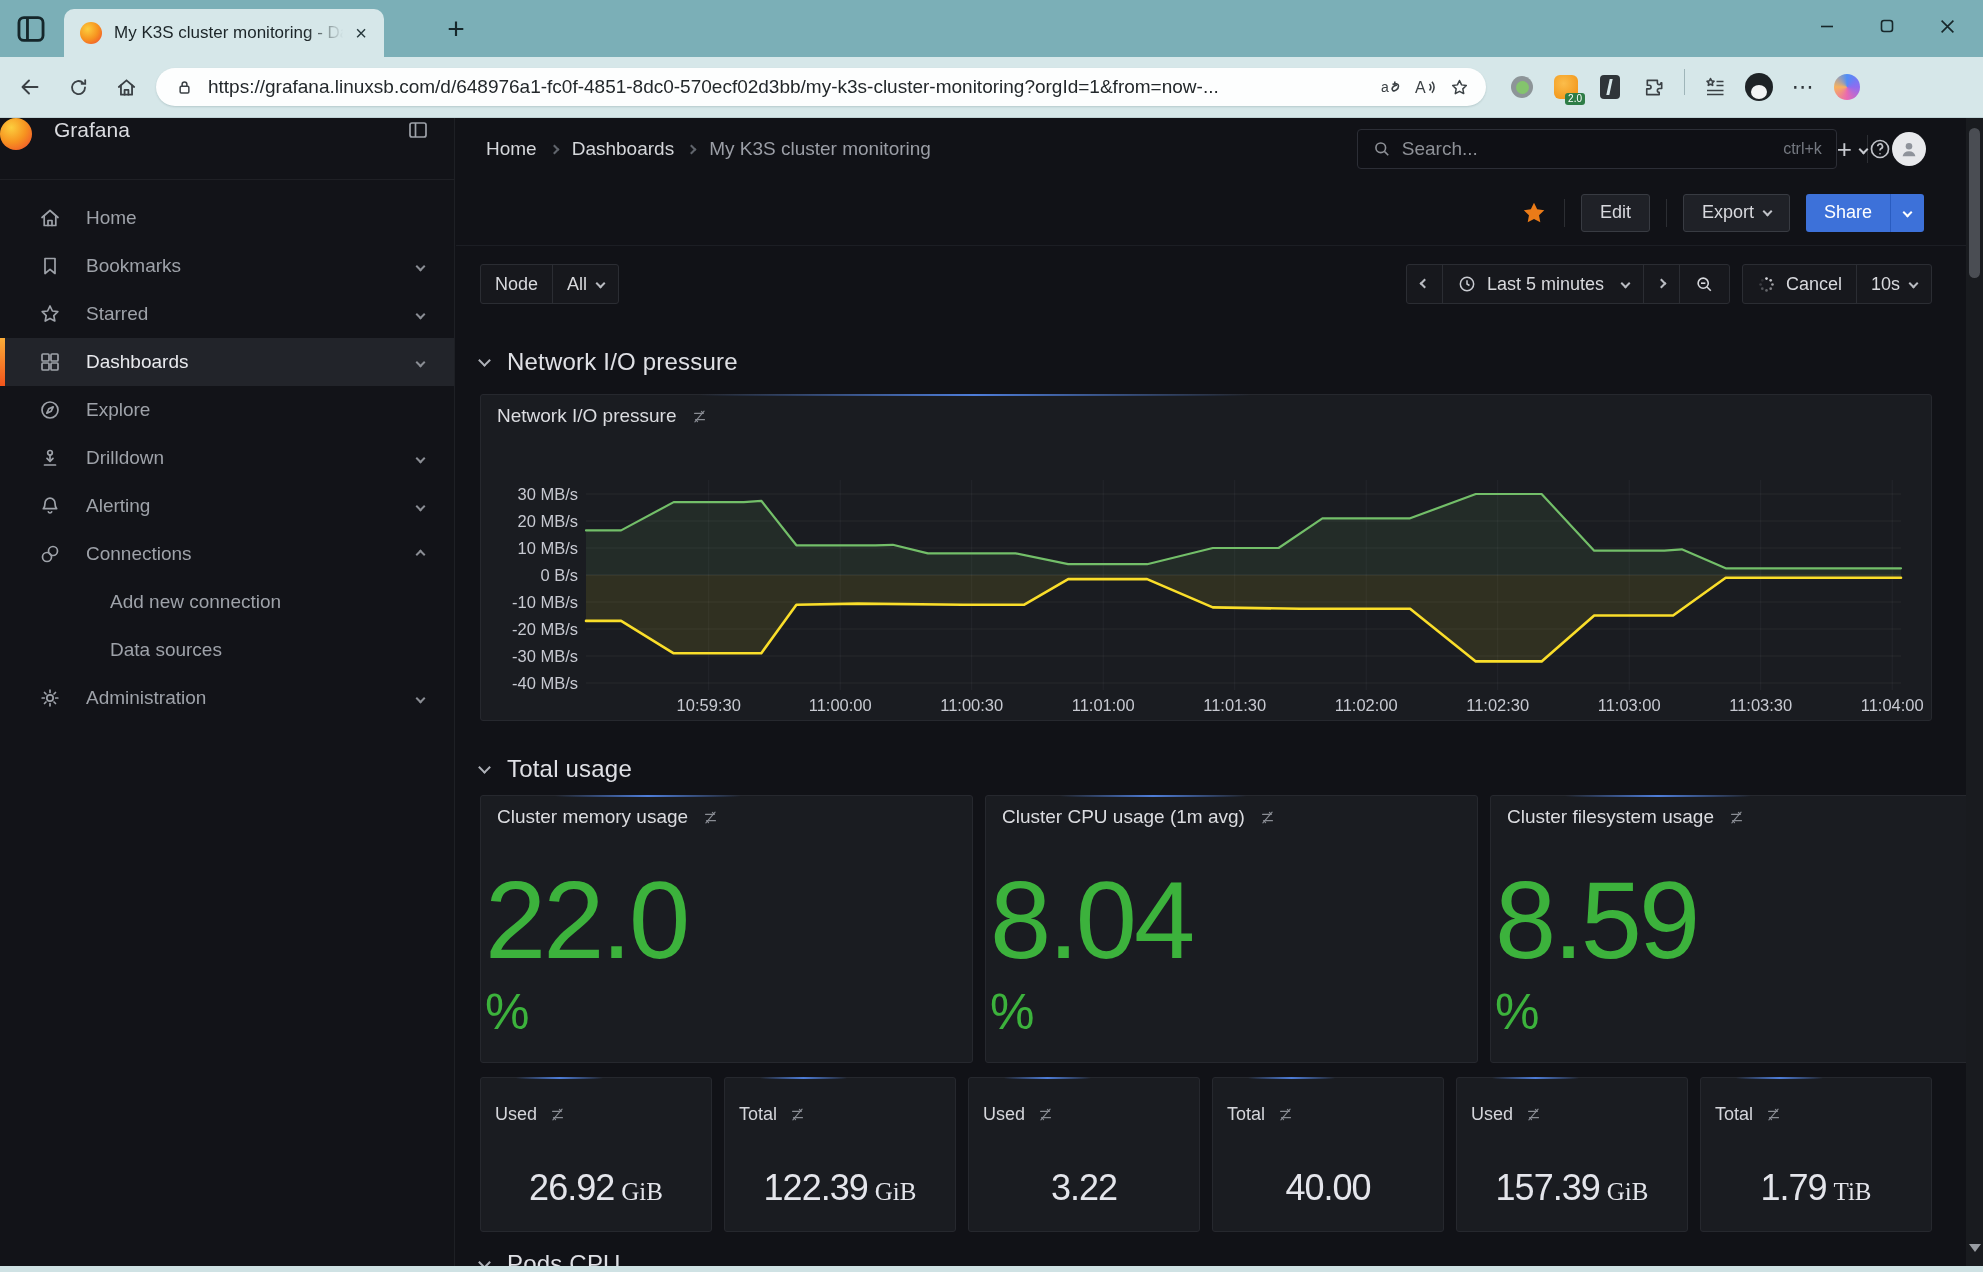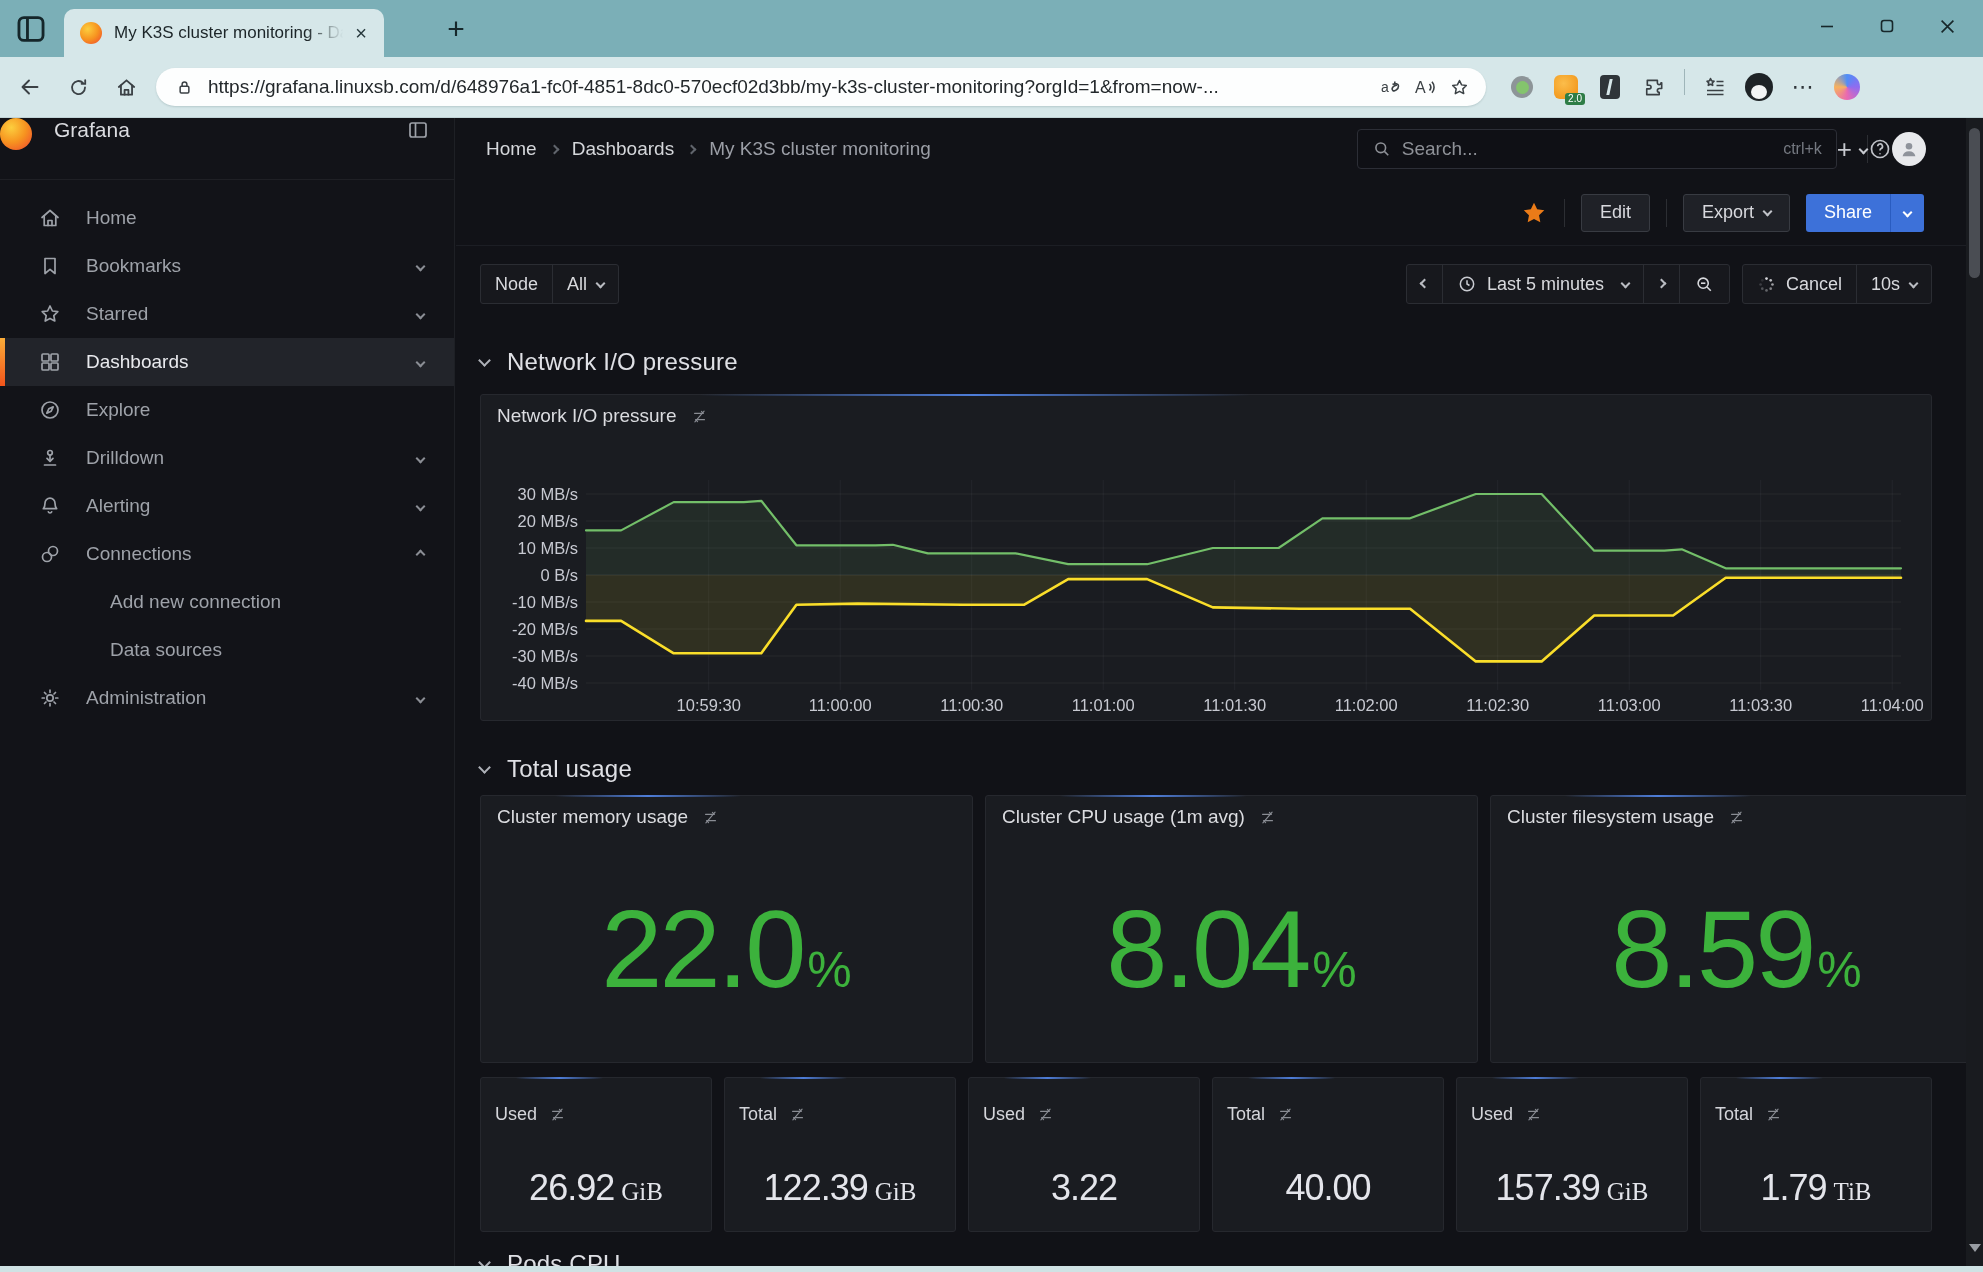--- a/index.html
+++ b/index.html
@@ -124,21 +124,21 @@
   .load-strip { position:absolute; top:-1px; left:15%; width:38%; height:2px; border-radius:2px;
                 background:linear-gradient(90deg, rgba(78,125,217,0) 0%, #4E7DD9 50%, rgba(78,125,217,0) 100%); }
   .panel-head { position:absolute; top:10px; left:16px; display:flex; align-items:center; gap:14px; }
   .panel-title { font-size:19px; color:#DBDCE0; }
   .panel-status { color:#898C93; width:17px; height:17px; }
   .panel-network { margin-top:16px; width:1452px; height:327px; }
 
   .stats-row { margin-top:10px; display:flex; gap:12px; }
   .stat-panel { width:520px; height:268px; }
   .stat-value { position:absolute; left:0; right:0; top:57%; transform:translateY(-50%);
-                display:flex; justify-content:center; align-items:baseline; }
+                display:flex; align-items:baseline;flex-direction:column; }
   .stat-num { font-size:110px; font-weight:500; letter-spacing:-3px; }
   .stat-unit { font-size:50px; font-weight:500; margin-left:4px; }
 
   .mini-row { margin-top:14px; display:flex; gap:12px; }
   .mini-panel { width:232px; height:155px; }
   .mini-head { position:absolute; top:26px; left:14px; display:flex; align-items:center; gap:12px; }
   .mini-title { font-size:18px; color:#D4D5DA; }
   .mini-value { position:absolute; left:0; right:0; bottom:22px; display:flex; justify-content:center; align-items:baseline; color:#E4E5EB; }
   .mini-num { font-size:36px; font-weight:500; letter-spacing:-1px; }
   .mini-unit { font-size:25px; margin-left:7px;font-family:Liberation Serif, serif; }

